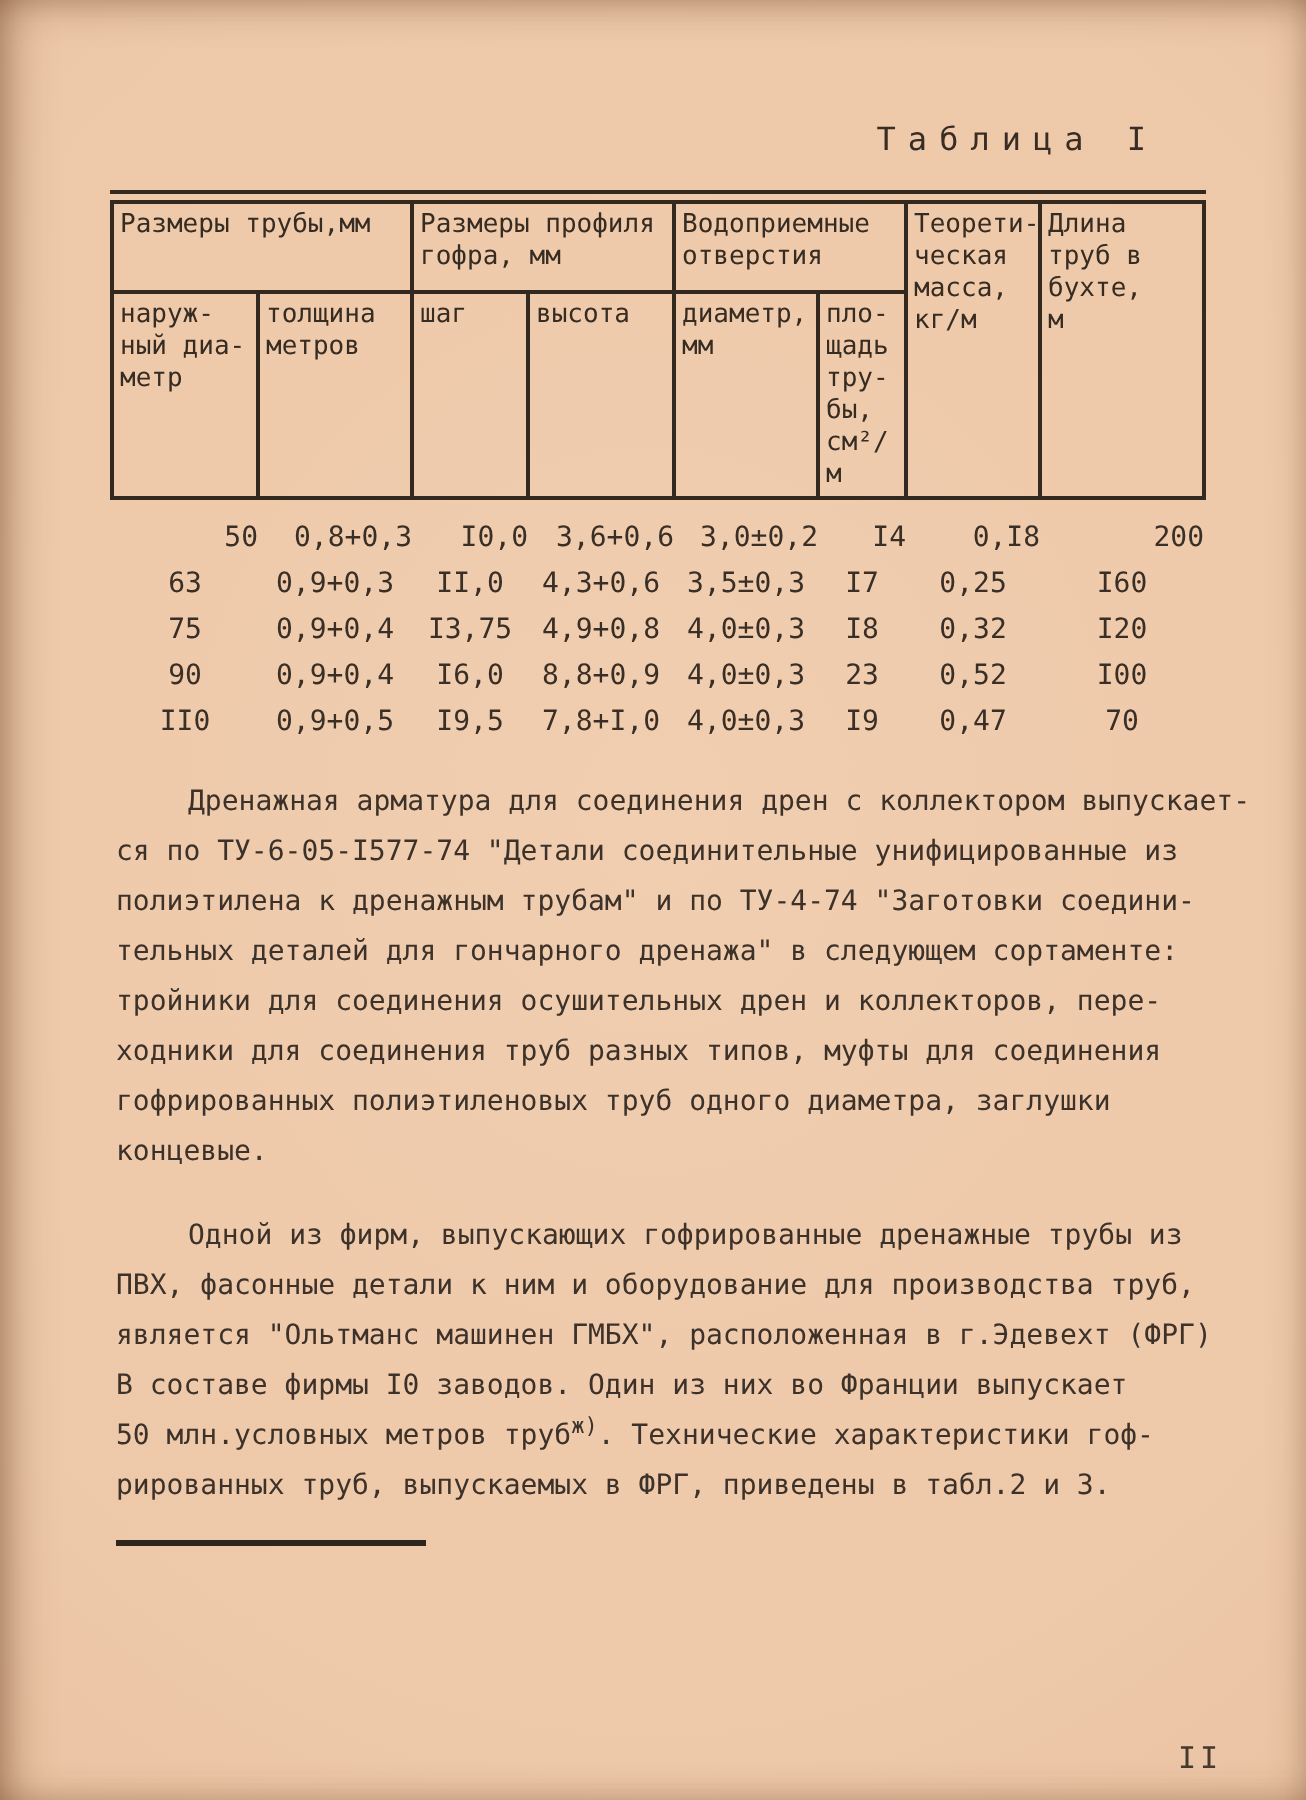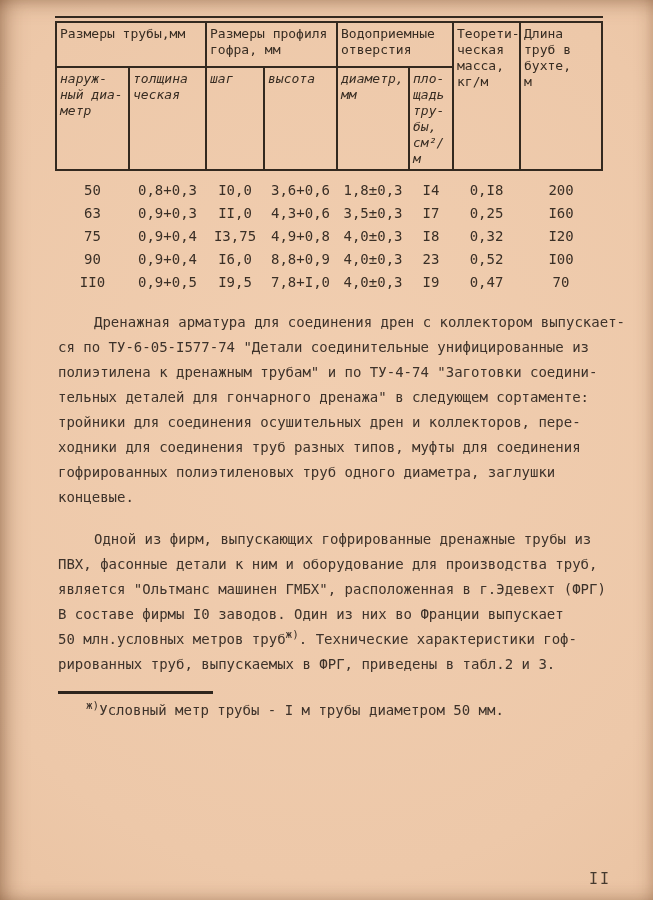--- a/index.html
+++ b/index.html
@@ -24,27 +24,27 @@
     margin:16px 0 0 55px;
     border-top:7px double #33291f;
   }
   table.spec th {
     border:2px solid #33291f; font-weight:normal;
     font-size:13px; line-height:16px; padding:3px 2px 2px 3px;
     vertical-align:top; text-align:left; white-space:pre-line;
     color:#372c22;
   }
   tr.group-row th { height:38px; }
-  tr.sub-row th { height:86px;font-style:italic; }
+  tr.sub-row th { height:86px; }
   th.al { text-align:left;margin-left:25px; }
   table.spec td {
     border:none; font-size:14px; text-align:center;
     padding:0; height:23px; white-space:pre; color:#3a2f26;
   }
-  tbody tr:first-child td { padding-top:7px; }
+  tbody tr:first-child td { padding-top:7px;text-align:right; }
   .para {
     margin:0; padding:0 14px 0 58px;
     font-size:14px; line-height:25px;
     white-space:pre-line; text-indent:36px; color:#3d322a;
   }
   .p1 { margin-top:17px; }
   .p2 { margin-top:15px; }
   .p3 { margin-top:17px; }
   sup { font-size:11px; line-height:0; vertical-align:super; }
   .footnote-rule {
@@ -58,20 +58,21 @@
   .page-number {
     position:absolute; right:42px; bottom:12px;
     font-size:15px; letter-spacing:2px; color:#463a2e;margin-top:43px;
   }
 </style>
 </head>
 <body>
 
 <div class="page">
 
+  <div class="title-row">Таблица I</div>
 
   <table class="spec">
     <colgroup>
       <col style="width:73px">
         <col style="width:77px">
         <col style="width:58px">
         <col style="width:73px">
       <col style="width:72px">
         <col style="width:44px">
         <col style="width:67px">
@@ -91,39 +92,39 @@
         <th rowspan="2" class="al">Длина
 труб в
 бухте,
 м</th>
       </tr>
       <tr class="sub-row">
         <th class="al">наруж-
 ный диа-
 метр</th>
         <th class="al">толщина
-ческая</th>
+метров</th>
         <th>шаг</th>
         <th>высота</th>
         <th class="al">диаметр,
 мм</th>
         <th class="al">пло-
 щадь
 тру-
 бы,
 см²/м</th>
       </tr>
     </thead>
     <tbody>
       <tr>
         <td>50</td>
         <td>0,8+0,3</td>
         <td>I0,0</td>
         <td>3,6+0,6</td>
-        <td>1,8±0,3</td>
+        <td>3,0±0,2</td>
         <td>I4</td>
         <td>0,I8</td>
         <td>200</td>
       </tr>
       <tr>
         <td>63</td>
         <td>0,9+0,3</td>
         <td>II,0</td>
         <td>4,3+0,6</td>
         <td>3,5±0,3</td>
@@ -176,17 +177,16 @@
 
   <p class="para p3"><span>Одной из фирм, выпускающих гофрированные дренажные трубы из
 ПВХ, фасонные детали к ним и оборудование для производства труб,
 является "Ольтманс машинен ГМБХ", расположенная в г.Эдевехт (ФРГ)
 В составе фирмы I0 заводов. Один из них во Франции выпускает
 50 млн.условных метров труб</span><sup>ж)</sup><span>. Технические характеристики гоф-
 рированных труб, выпускаемых в ФРГ, приведены в табл.2 и 3.</span></p>
 
   <div class="footnote-rule"></div>
 
-  <p class="footnote"><sup>ж)</sup><span>Условный метр трубы - I м трубы диаметром 50 мм.</span></p>
 
   <div class="page-number">II</div>
 
 </div>
 
 </body></html>

